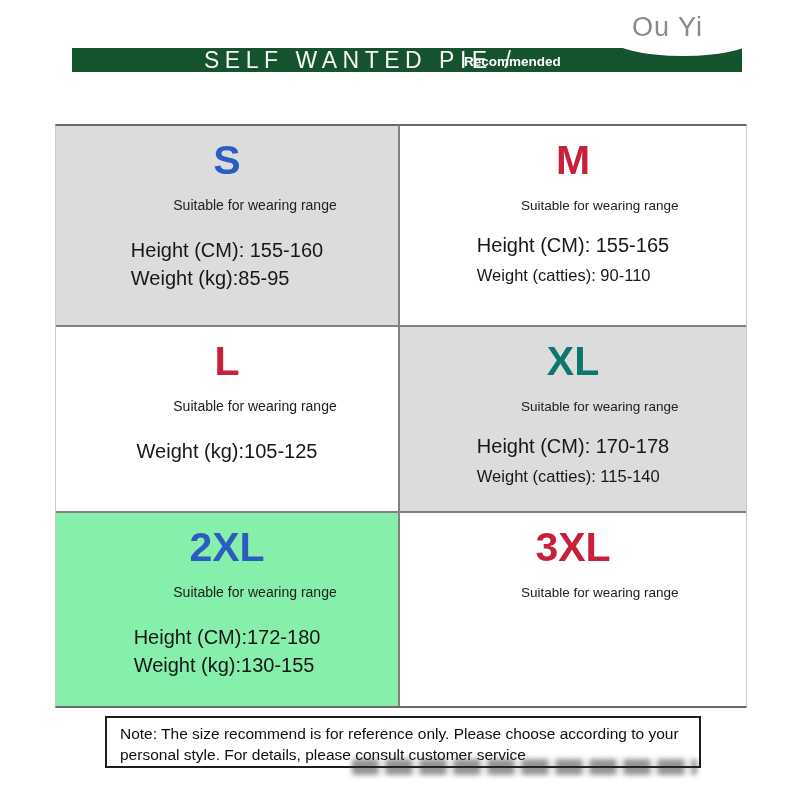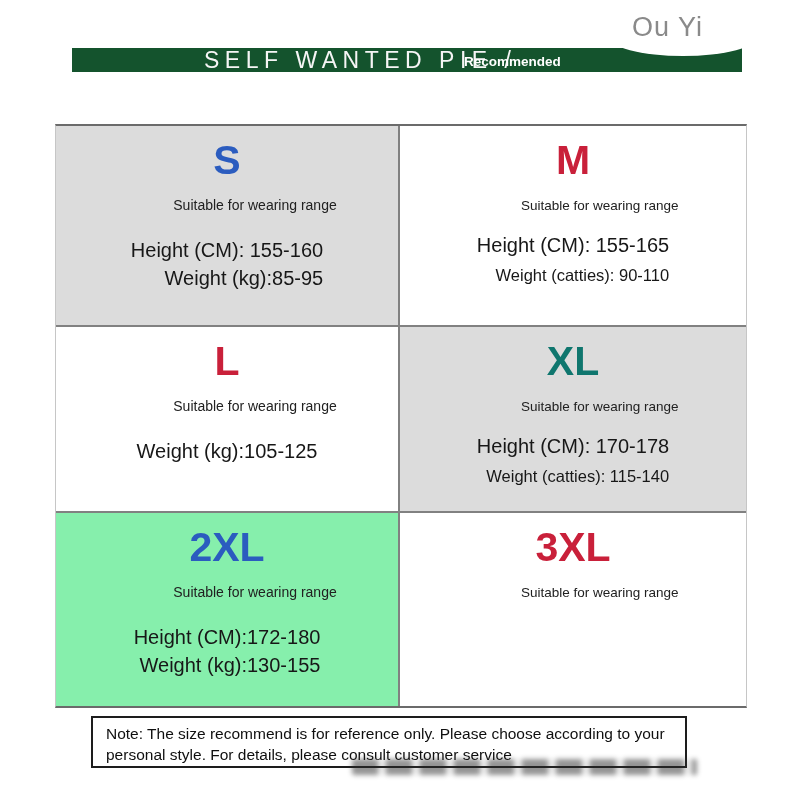--- a/index.html
+++ b/index.html
@@ -38,28 +38,28 @@
   }
   .size-cell{display:flex;flex-direction:column;align-items:center;background:#fff;}
   .b-right{border-right:2px solid #818181;}
   .b-bottom{border-bottom:2px solid #818181;}
   .size-label{margin-top:13px;font-size:41px;line-height:1.05;font-weight:600;}
   .suitable{
     margin-top:15px;font-size:14px;font-weight:500;color:#212121;
     transform:translateX(28px);text-align:center;
   }
   .col-right .suitable{width:160px;text-align:left;font-size:13.5px;line-height:1.3;}
-  .ranges{margin-top:23px;text-align:right;color:#171717;font-weight:500;}
+  .ranges{margin-top:23px;text-align:left;color:#171717;font-weight:500;}
   .col-right .ranges{margin-top:16px;}
   .height-line{font-size:20px;line-height:1.4;}
   .weight-line{font-size:20px;line-height:1.4;}
   .col-right .weight-line{font-size:16.5px;margin-top:5px;}
   
   .note-box{
-    position:absolute;left:91px;top:716px;width:592px;height:48px;z-index:2;
+    position:absolute;left:105px;top:716px;width:592px;height:48px;z-index:2;
     background:#ffffff;border:2px solid #1d1d1d;
   }
   .note-text{
     padding:6px 10px 0 13px;font-size:15.5px;line-height:1.35;color:#0f0f0f;
   }
   
   .smudge{
     position:absolute;left:352px;top:759px;width:345px;height:16px;z-index:3;
     background:repeating-linear-gradient(90deg,#2b2b2b 0 26px,rgba(90,90,90,0.25) 26px 34px);
     filter:blur(2.5px);opacity:0.5;border-radius:2px;

